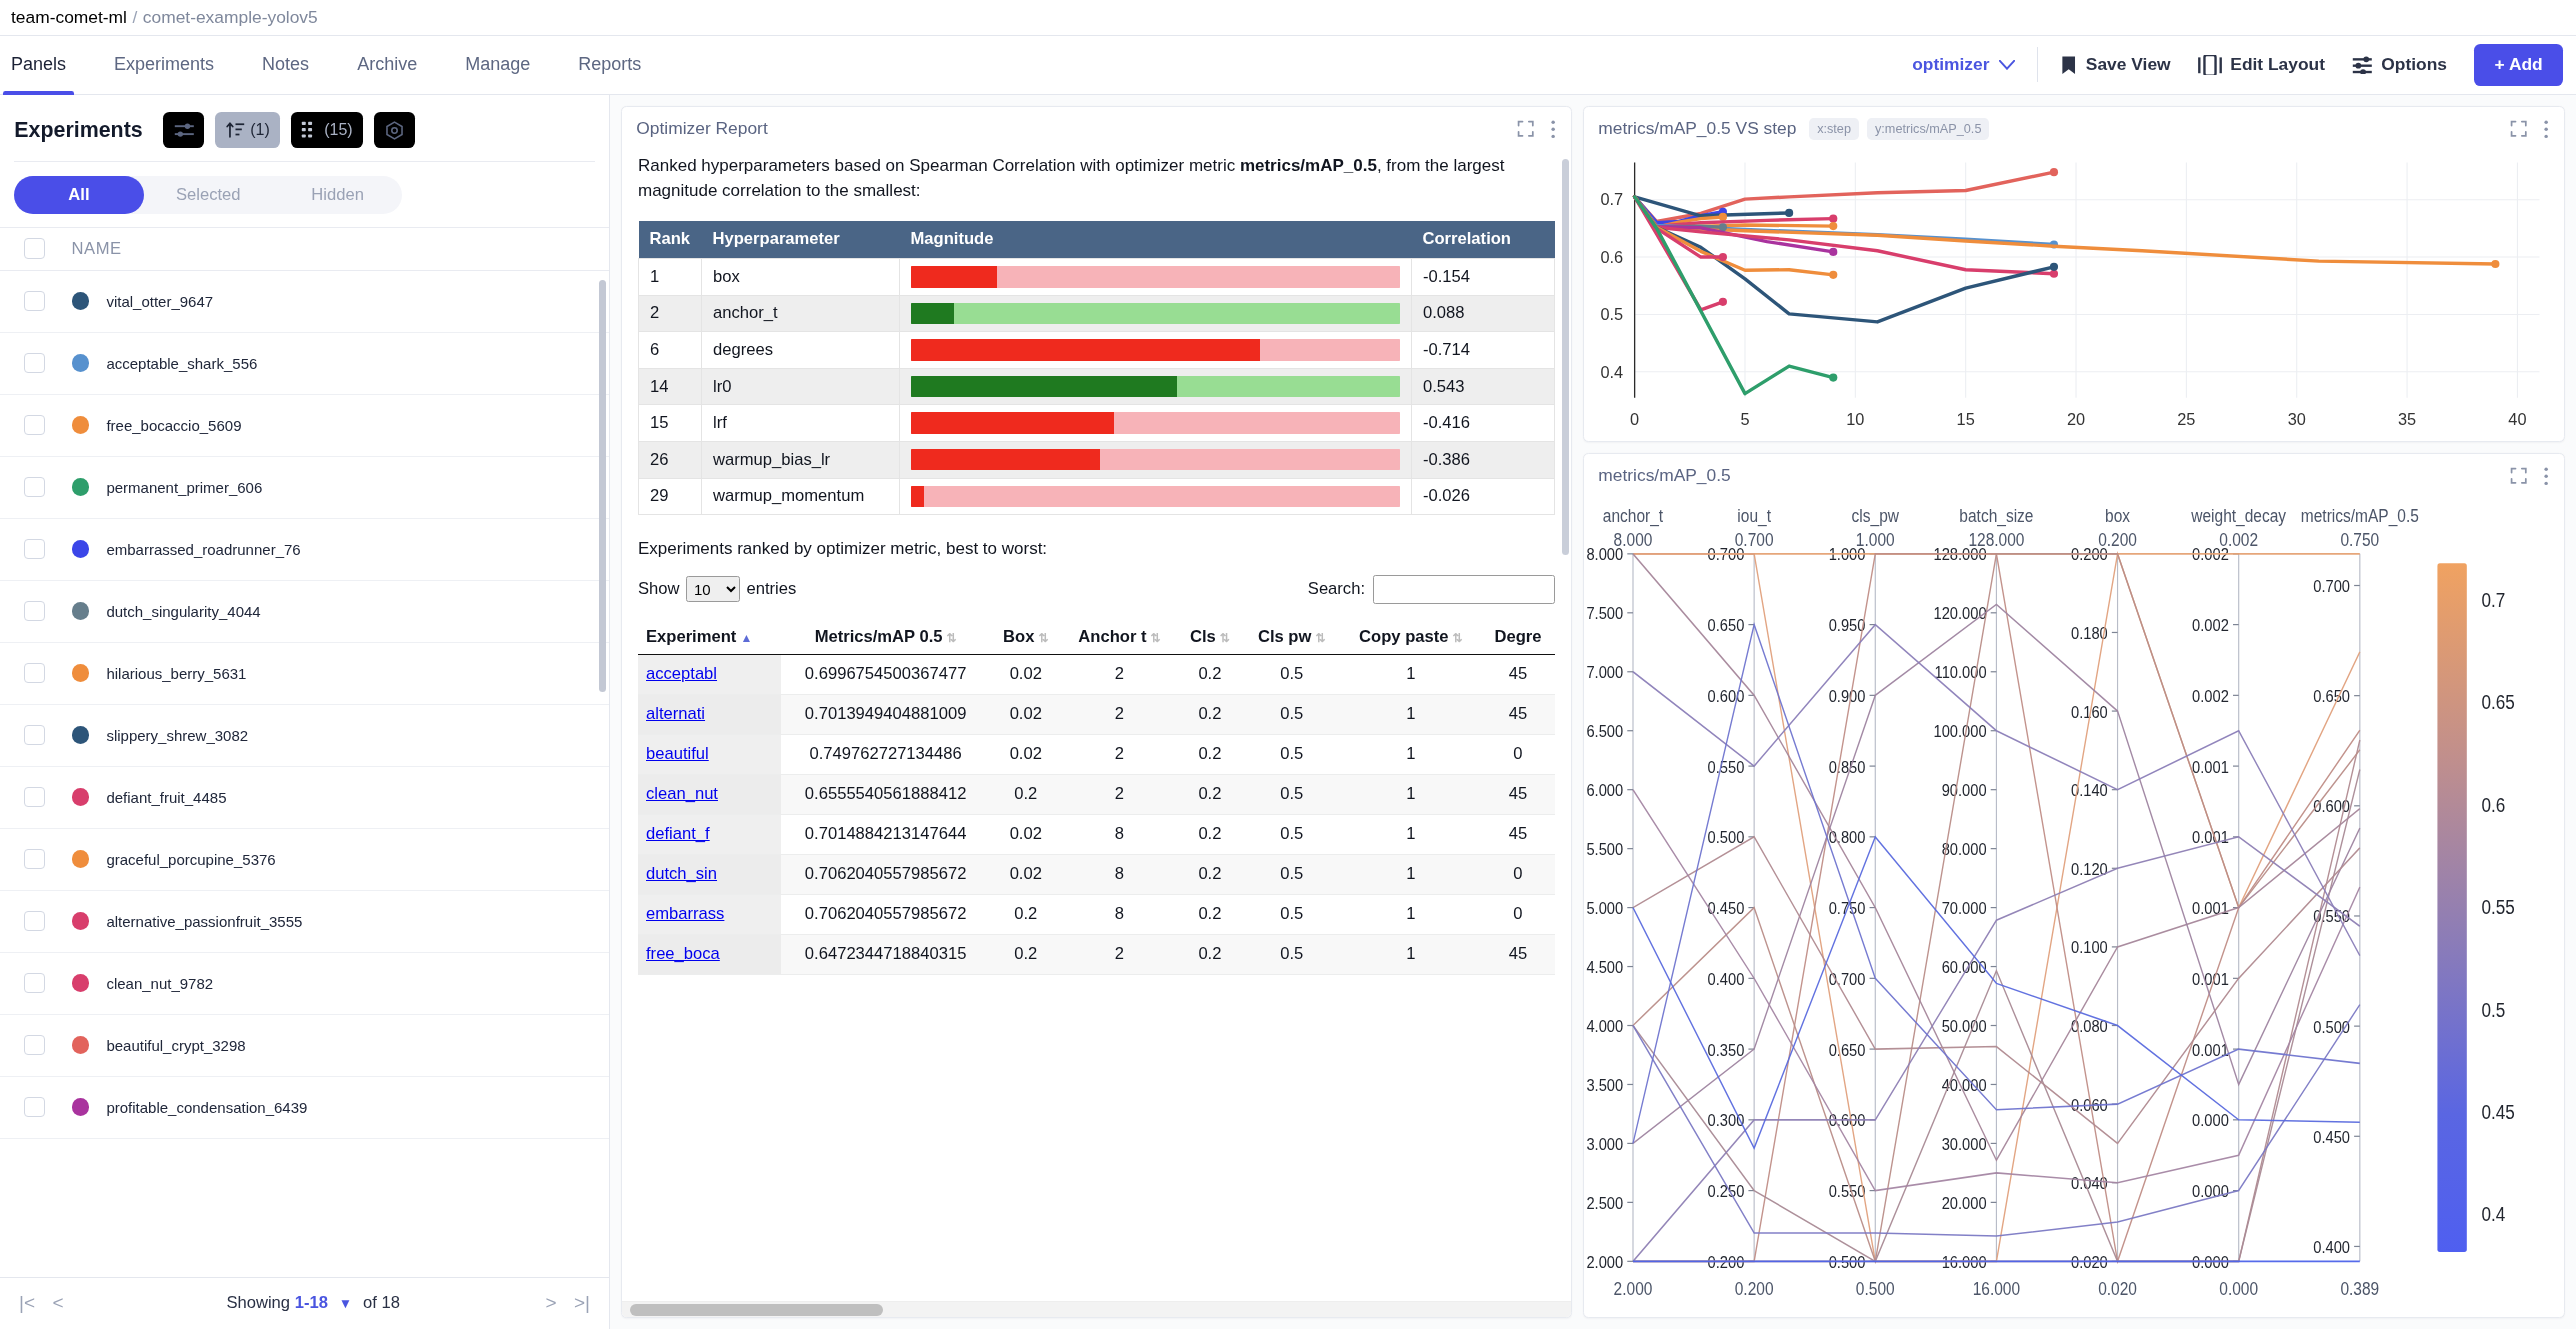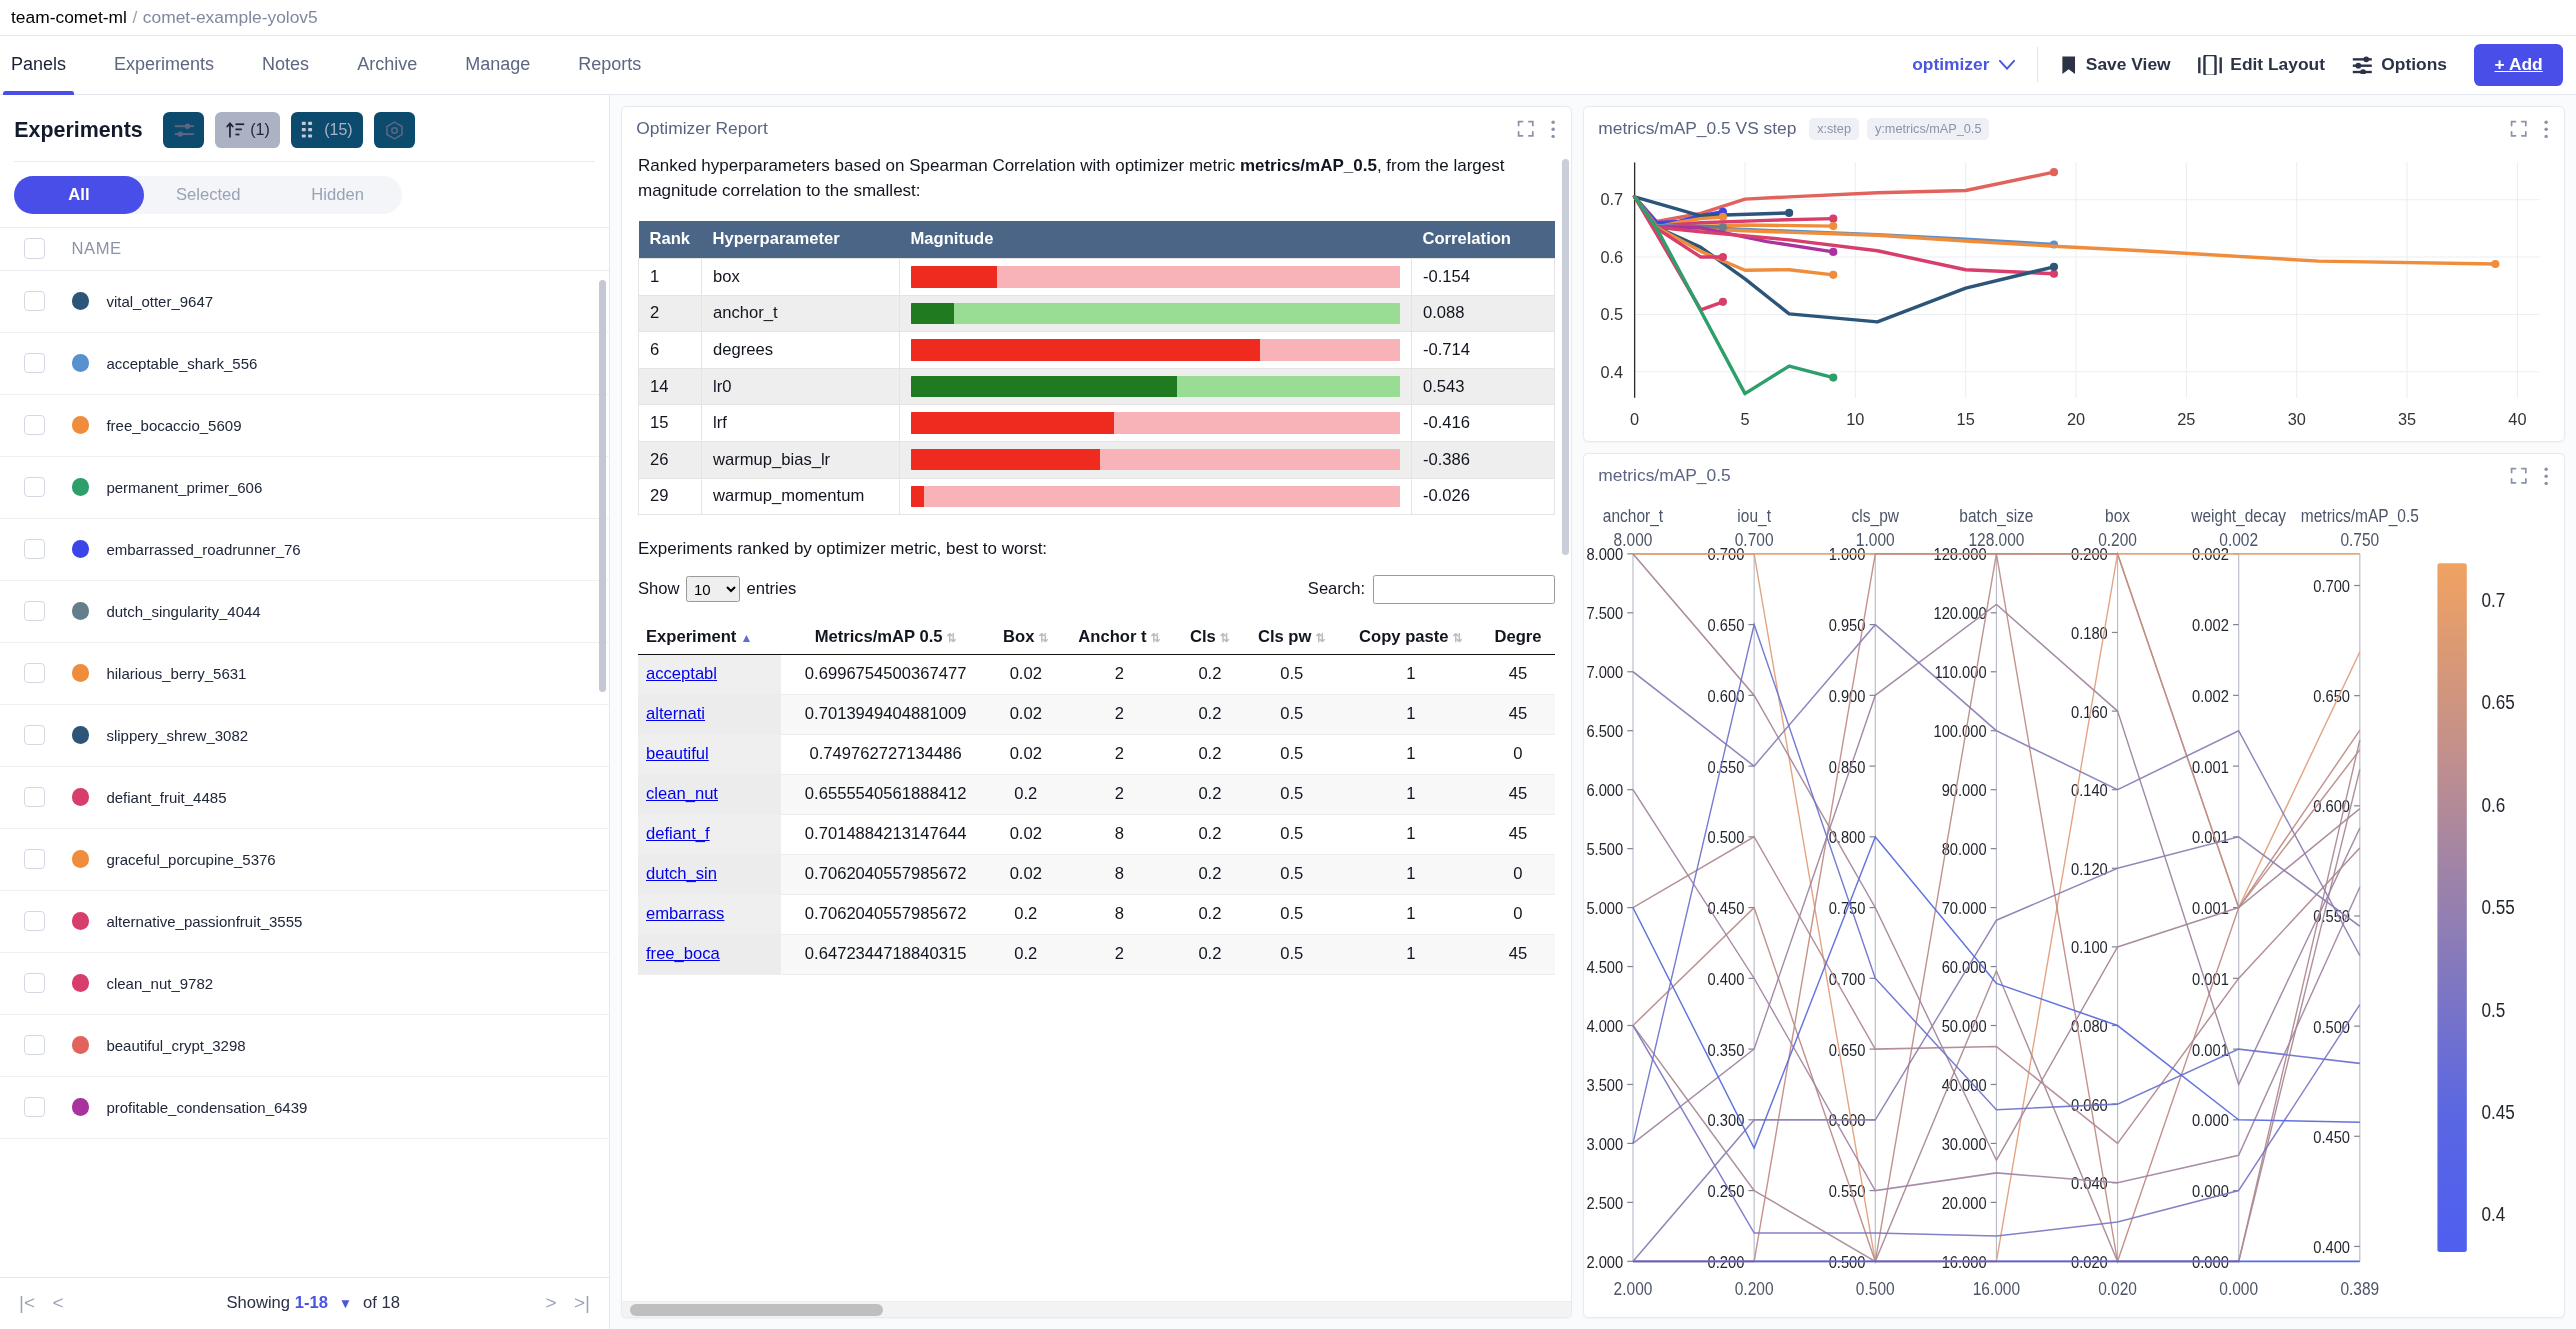--- a/index.html
+++ b/index.html
@@ -35,32 +35,32 @@
     content: ""; position: absolute; left: -8px; right: -8px; bottom: -0.8px;
     height: 4px; background: #4a4ee8; border-radius: 2.4px 2.4px 0 0;
   }
   .navright { margin-left: auto; display: flex; align-items: center; padding-right: 12.7px; gap: 0; }
   .opt-select { display: flex; align-items: center; gap: 9.5px; color: #4a55e0; font-size: 17.4px; font-weight: 600; cursor: pointer; }
   .vsep { width: 0.8px; height: 35px; background: #dfe3ec; margin: 0 22px; }
   .navbtn { display: flex; align-items: center; gap: 8.7px; font-size: 17.4px; color: #2c3347; font-weight: 600; margin-right: 27px; cursor: pointer; }
   .addbtn {
     background: #4a4ee8; color: #fff; font-size: 17.4px; font-weight: 600;
     border: none; border-radius: 6.3px; padding: 10.3px 20.6px; display: flex;
-    align-items: center; gap: 7.1px; cursor: pointer; text-decoration: underline;
+    align-items: center; gap: 7.1px; cursor: pointer;
   }
 
   
   .body-wrap { display: flex; height: calc(1329px - 35px - 0.8px - 59px); }
 
   
   .sidebar { width: 610px; border-right: 0.8px solid #e4e7ee; display: flex; flex-direction: column; background:#fff; }
   .side-head { display: flex; align-items: center; padding: 17.4px 14.3px 12.7px 14.3px; gap: 11px; }
   .side-title { font-size: 21.4px; font-weight: 700; color: #131a2b; margin-right: 9.5px; }
   .chipbtn {
-    height: 36px; min-width: 41px; border-radius: 6.3px; background: #0c4a6e;
+    height: 36px; min-width: 41px; border-radius: 6.3px; background: #000000;
     display: flex; align-items: center; justify-content: center; gap: 5.5px;
     padding: 0 10.3px; color: #5c6680; font-size: 16px; cursor: pointer;
   }
   .chipbtn.dark { background: #aab2c4; color: #1e2535; }
   .chipbtn.muted { color: #aab2c4; }
   .side-sep { height: 0.8px; background: #e9ebf1; margin: 0 14.3px; }
   .segwrap { padding: 14.3px 14.3px 12.7px 14.3px; }
   .seg { display: flex; background: #f4f5f9; border-radius: 19px; width: 388px; height: 38px; align-items: center; }
   .segitem { flex: 1; text-align: center; font-size: 16.6px; color: #9aa2b5; line-height: 38px; cursor: pointer; }
   .segitem.active { background: #4a4ee8; color: #fff; border-radius: 19px; height: 38px; font-weight: 600; }

